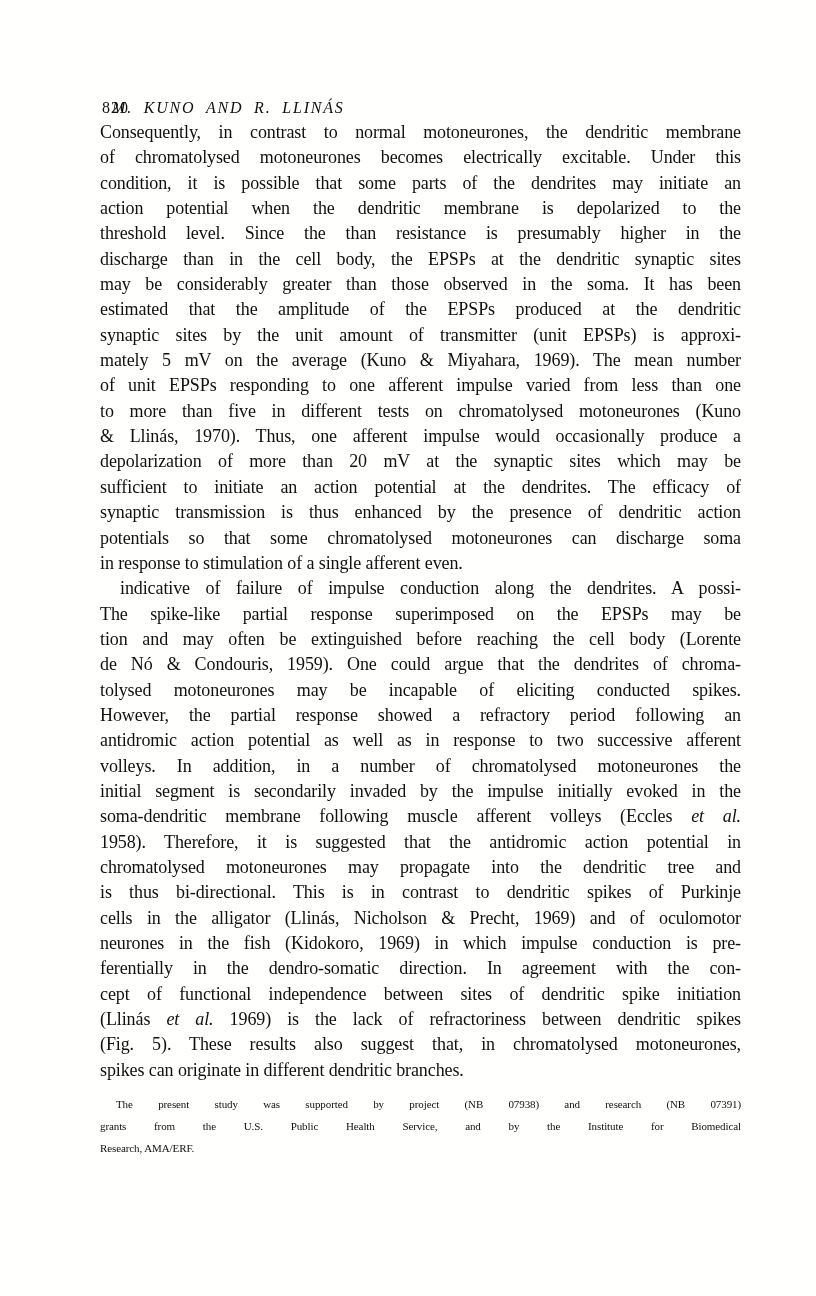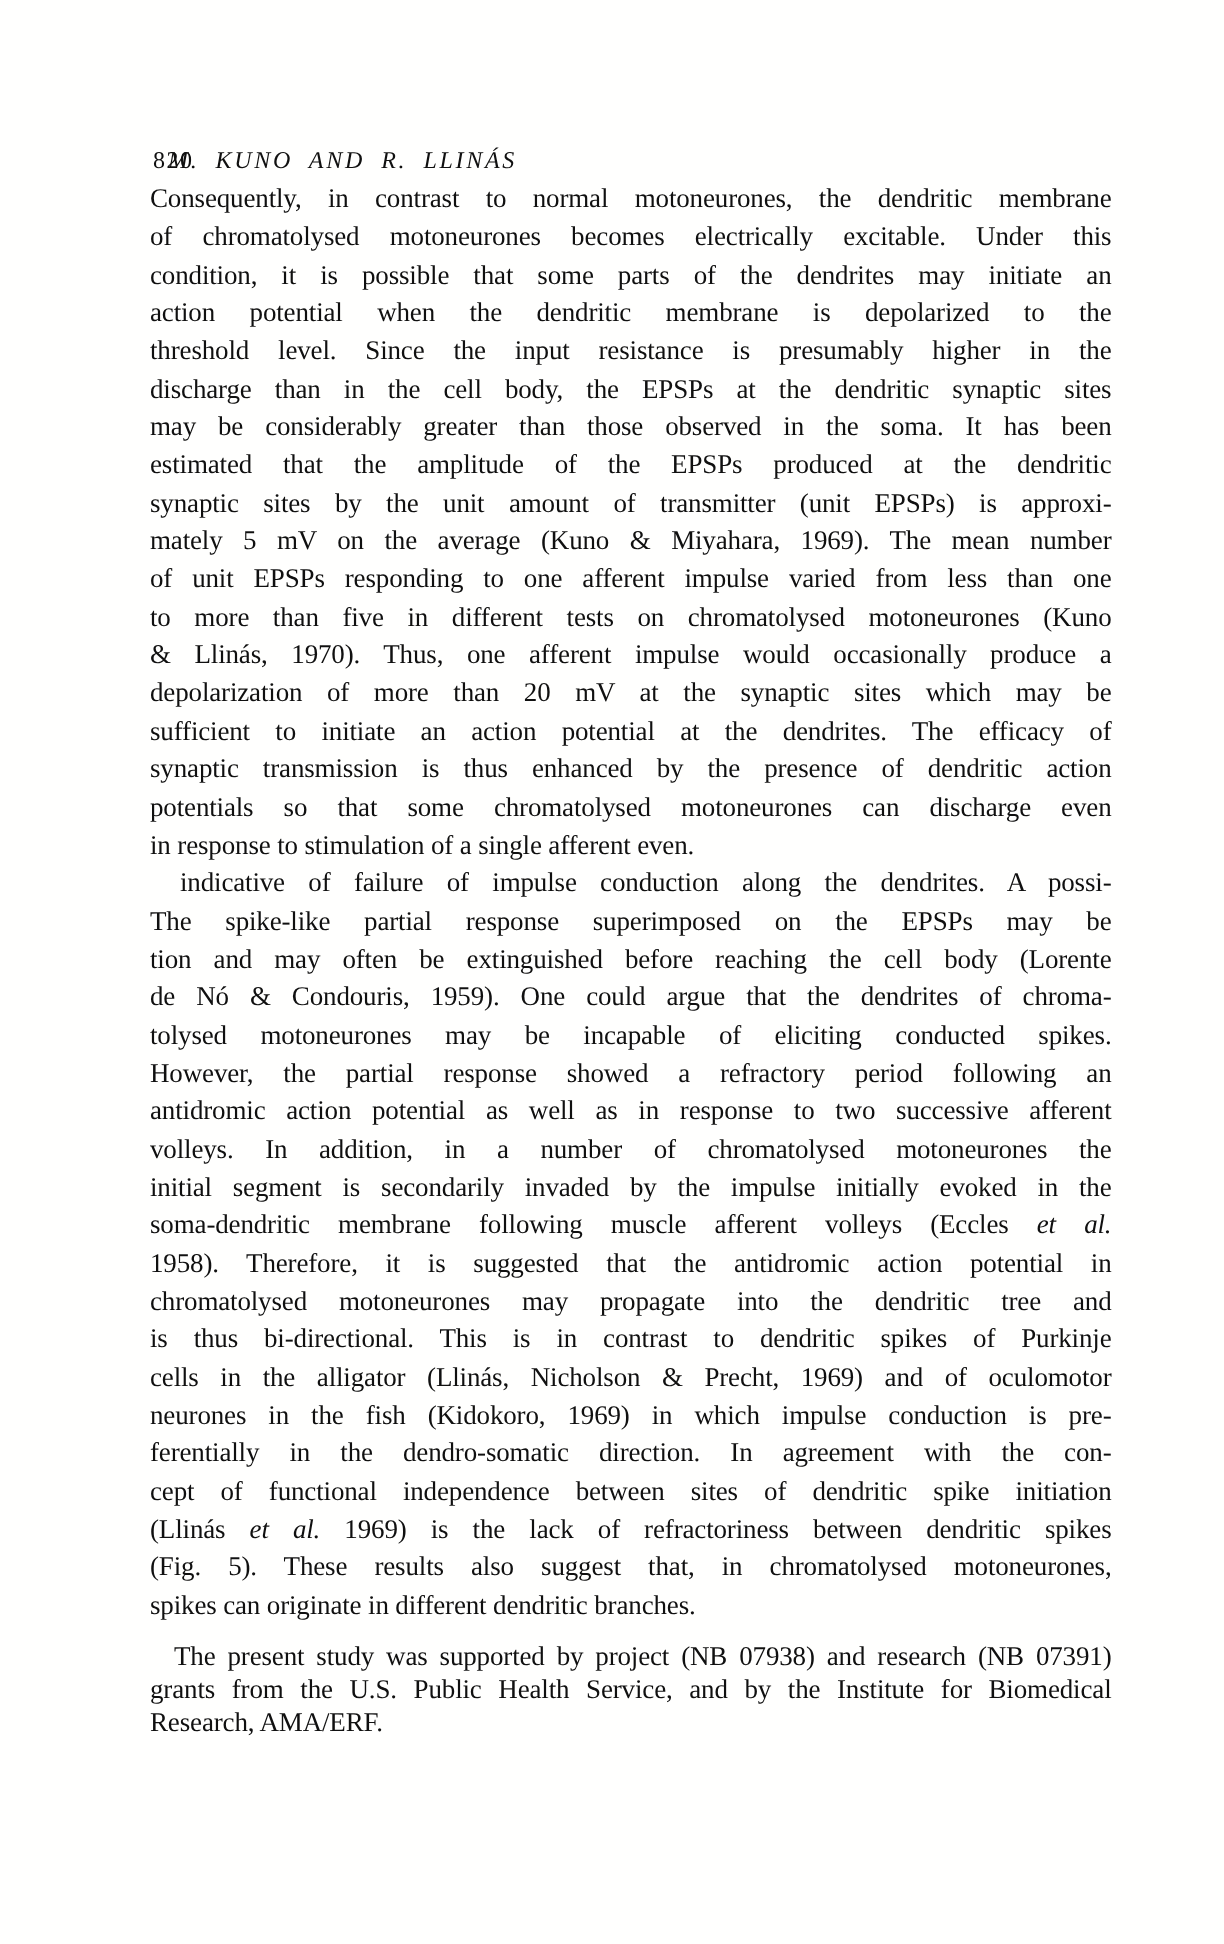--- a/index.html
+++ b/index.html
@@ -57,21 +57,21 @@
   .para .line.last {
     text-align-last: left;
   }
   .indent .line:first-child {
     text-indent: 20px;
   }
   .ack {
     margin-top: 10px;
   }
   .ack .line {
-    font-size: 18px;
+    font-size: 11px;
     line-height: 22px;
     text-align: justify;
     text-align-last: justify;
     letter-spacing: -0.1px;
   }
   .ack .line.last {
     text-align-last: left;
   }
   .ack.indent .line:first-child {
     text-indent: 16px;
@@ -84,33 +84,33 @@
   <div class="header">
     <span class="pagenum">820</span>
     <span class="runtitle">M. KUNO AND R. LLINÁS</span>
   </div>
   <div class="body-text">
     <div class="para">
         <div class="line">Consequently, in contrast to normal motoneurones, the dendritic membrane</div>
         <div class="line">of chromatolysed motoneurones becomes electrically excitable. Under this</div>
         <div class="line">condition, it is possible that some parts of the dendrites may initiate an</div>
         <div class="line">action potential when the dendritic membrane is depolarized to the</div>
-        <div class="line">threshold level. Since the input resistance is presumably higher in the</div>
+        <div class="line">threshold level. Since the than resistance is presumably higher in the</div>
         <div class="line">discharge than in the cell body, the EPSPs at the dendritic synaptic sites</div>
         <div class="line">may be considerably greater than those observed in the soma. It has been</div>
         <div class="line">estimated that the amplitude of the EPSPs produced at the dendritic</div>
         <div class="line">synaptic sites by the unit amount of transmitter (unit EPSPs) is approxi-</div>
         <div class="line">mately 5 mV on the average (Kuno &amp; Miyahara, 1969). The mean number</div>
         <div class="line">of unit EPSPs responding to one afferent impulse varied from less than one</div>
         <div class="line">to more than five in different tests on chromatolysed motoneurones (Kuno</div>
         <div class="line">&amp; Llinás, 1970). Thus, one afferent impulse would occasionally produce a</div>
         <div class="line">depolarization of more than 20 mV at the synaptic sites which may be</div>
         <div class="line">sufficient to initiate an action potential at the dendrites. The efficacy of</div>
         <div class="line">synaptic transmission is thus enhanced by the presence of dendritic action</div>
-        <div class="line">potentials so that some chromatolysed motoneurones can discharge even</div>
+        <div class="line">potentials so that some chromatolysed motoneurones can discharge soma</div>
         <div class="line last">in response to stimulation of a single afferent even.</div>
       </div>
     <div class="para indent">
         <div class="line">indicative of failure of impulse conduction along the dendrites. A possi-</div>
         <div class="line">The spike-like partial response superimposed on the EPSPs may be</div>
         <div class="line">tion and may often be extinguished before reaching the cell body (Lorente</div>
         <div class="line">de Nó &amp; Condouris, 1959). One could argue that the dendrites of chroma-</div>
         <div class="line">tolysed motoneurones may be incapable of eliciting conducted spikes.</div>
         <div class="line">However, the partial response showed a refractory period following an</div>
         <div class="line">antidromic action potential as well as in response to two successive afferent</div>

